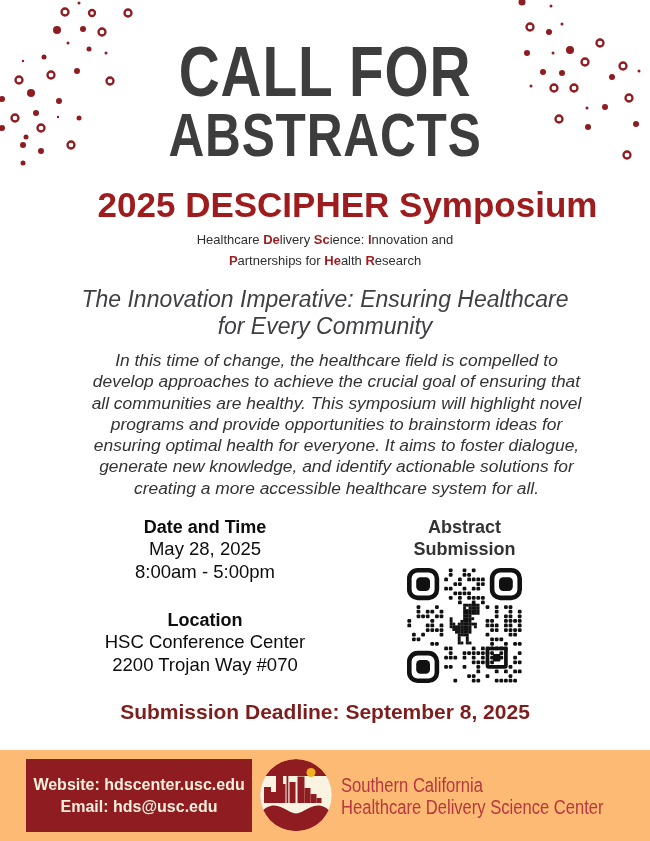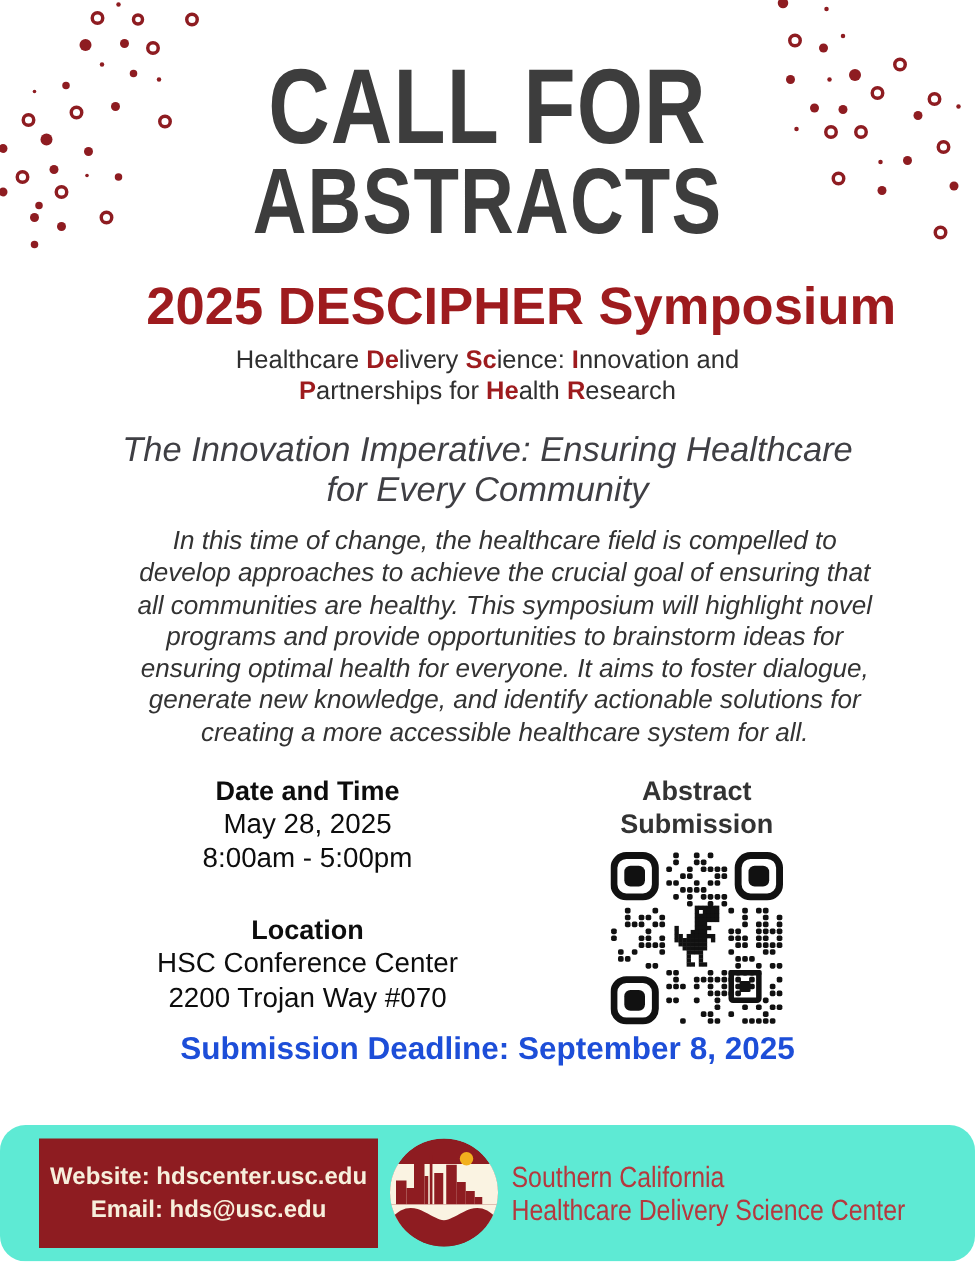--- a/index.html
+++ b/index.html
@@ -10,42 +10,42 @@
   .corner-dots{position:absolute;top:0;pointer-events:none;}
   .corner-dots.tl{left:0;}
   .corner-dots.tr{right:0;}
 
   .main-title{margin-top:36px;text-align:center;color:#3d3d3d;font-weight:800;line-height:1;}
   .main-title .t1{font-size:71px;transform:scaleX(0.80);transform-origin:center;letter-spacing:1px;}
   .main-title .t2{font-size:62px;transform:scaleX(0.80);transform-origin:center;letter-spacing:1px;margin-top:-3px;}
 
   .symposium-title{margin-top:21px;text-align:center;color:#9e1b1e;font-weight:700;font-size:35px;line-height:1;padding-left:45px;}
 
-  .tagline{margin-top:7px;text-align:center;font-size:17px;line-height:21px;color:#2f2f2f;}
+  .tagline{margin-top:7px;text-align:center;font-size:13px;line-height:21px;color:#2f2f2f;}
   .tagline .red{color:#9e1b1e;font-weight:700;}
 
   .theme-title{margin-top:15px;text-align:center;font-style:italic;font-size:23px;line-height:26.5px;
     color:#3f3f44;white-space:pre-line;}
 
   .intro-text{margin-top:11px;text-align:center;font-style:italic;font-size:17.4px;line-height:21.3px;
     color:#333;white-space:pre-line;padding-left:23px;}
 
   .details-row{display:flex;margin-top:17px;}
   .col-left{width:330px;margin-left:40px;text-align:center;}
   .col-right{width:165px;margin-left:12px;text-align:center;}
   .detail-heading{font-weight:700;font-size:18px;line-height:22px;color:#0d0d0d;}
   .detail-line{font-size:18.5px;line-height:22.5px;color:#0d0d0d;}
   .location-block{margin-top:26px;}
   .abstract-heading{font-weight:700;font-size:18px;line-height:22px;color:#333;white-space:pre-line;}
   .qr-wrap{margin-top:8px;display:inline-block;line-height:0;}
 
-  .deadline{text-align:center;font-weight:700;font-size:21px;color:#1d4ed8;}
-
-  .footer{position:absolute;left:0;bottom:0;width:650px;height:91px;background:#5eead4;
-    display:flex;align-items:center;border-radius:17px;}
+  .deadline{margin-top:13px;text-align:center;font-weight:700;font-size:21px;color:#7f1d1d;}
+
+  .footer{position:absolute;left:0;bottom:0;width:650px;height:91px;background:#fdba74;
+    display:flex;align-items:center;}
   .contact-box{width:267px;height:73px;margin-left:26px;background:#8e1c21;
     display:flex;flex-direction:column;align-items:center;justify-content:center;}
   .contact-line{color:#f7efdc;font-weight:700;font-size:16px;line-height:22px;}
   .logo-wrap{margin-left:7px;line-height:0;}
   .org-text{margin-left:8px;color:#b5383e;font-size:19.5px;line-height:22px;
     transform:scaleX(0.85);transform-origin:left center;white-space:nowrap;}
 </style>
 </head>
 <body>
 

